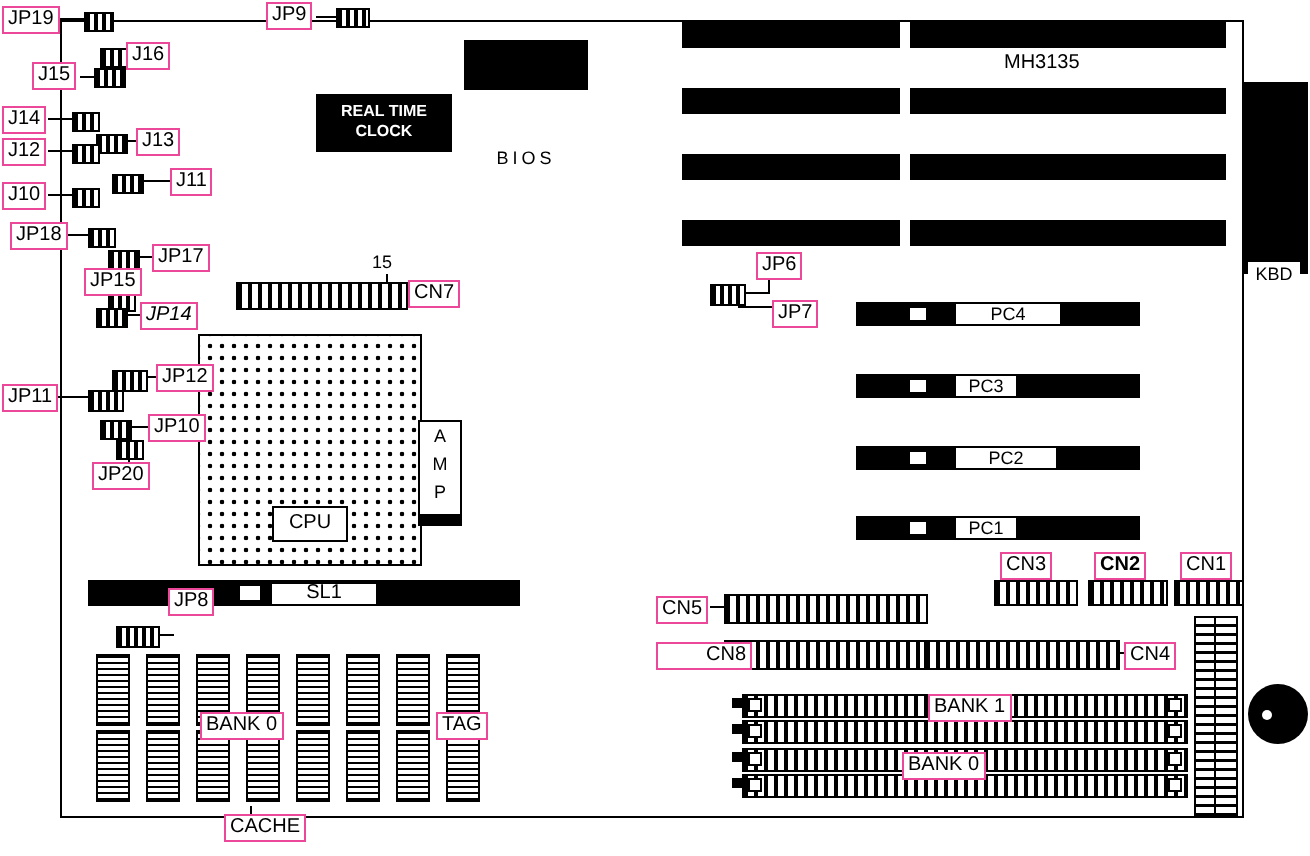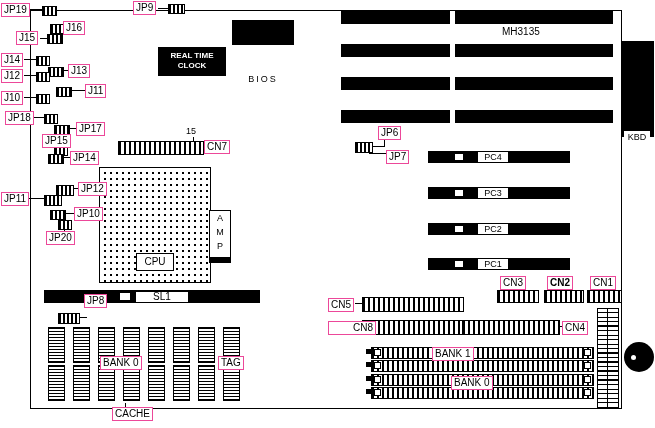--- a/index.html
+++ b/index.html
@@ -102,27 +102,27 @@
 
   <div class="pga" style="left:99px;top:167px;width:110px;height:114px;"></div>
   <div class="whitebox" style="left:136px;top:206px;width:36px;height:16px;border:1px solid #000;font-size:10px;line-height:16px;">CPU</div>
   <div class="whitebox amp" style="left:209px;top:163px;width:20px;height:46px;">A
 M
 P</div>
   <div class="blk" style="left:209px;top:210px;width:22px;height:53px;"></div>
 
   <div class="bar" style="left:428px;top:151px;width:142px;height:12px;"></div>
   <div class="slotlbl" style="left:455px;top:154px;width:8px;height:6px;"></div>
-  <div class="slotlbl" style="left:478px;top:152px;width:30px;">PC4</div>
+  <div class="slotlbl" style="left:478px;top:152px;width:52px;">PC4</div>
   <div class="bar" style="left:428px;top:187px;width:142px;height:12px;"></div>
   <div class="slotlbl" style="left:455px;top:190px;width:8px;height:6px;"></div>
   <div class="slotlbl" style="left:478px;top:188px;width:30px;">PC3</div>
   <div class="bar" style="left:428px;top:223px;width:142px;height:12px;"></div>
   <div class="slotlbl" style="left:455px;top:226px;width:8px;height:6px;"></div>
-  <div class="slotlbl" style="left:478px;top:224px;width:30px;">PC2</div>
+  <div class="slotlbl" style="left:478px;top:224px;width:50px;">PC2</div>
   <div class="bar" style="left:428px;top:258px;width:142px;height:12px;"></div>
   <div class="slotlbl" style="left:455px;top:261px;width:8px;height:6px;"></div>
   <div class="slotlbl" style="left:478px;top:259px;width:30px;">PC1</div>
 
   <div class="bar" style="left:44px;top:290px;width:216px;height:13px;"></div>
   <div class="slotlbl" style="left:120px;top:293px;width:10px;height:7px;"></div>
   <div class="slotlbl" style="left:136px;top:292px;width:52px;font-size:10px;">SL1</div>
 
   <div class="striped" style="left:362px;top:297px;width:100px;height:13px;"></div>
   <div class="striped" style="left:362px;top:320px;width:100px;height:13px;"></div>
@@ -184,34 +184,34 @@
   <div class="lbl" style="left:63px;top:21px;">J16</div>
   <div class="lbl" style="left:16px;top:31px;">J15</div>
   <div class="lbl" style="left:1px;top:53px;">J14</div>
   <div class="lbl" style="left:68px;top:64px;">J13</div>
   <div class="lbl" style="left:1px;top:69px;">J12</div>
   <div class="lbl" style="left:85px;top:84px;">J11</div>
   <div class="lbl" style="left:1px;top:91px;">J10</div>
   <div class="lbl" style="left:5px;top:111px;">JP18</div>
   <div class="lbl" style="left:76px;top:122px;">JP17</div>
   <div class="lbl" style="left:42px;top:134px;text-align:center;">JP15</div>
-  <div class="lbl" style="left:70px;top:151px;">JP14</div>
+  <div class="lbl" style="left:70px;top:151px;font-style:italic;">JP14</div>
   <div class="lbl" style="left:78px;top:182px;">JP12</div>
   <div class="lbl" style="left:1px;top:192px;">JP11</div>
   <div class="lbl" style="left:74px;top:207px;">JP10</div>
   <div class="lbl" style="left:46px;top:231px;">JP20</div>
   <div class="lbl" style="left:84px;top:294px;">JP8</div>
   <div class="lbl" style="left:378px;top:126px;">JP6</div>
   <div class="lbl" style="left:386px;top:150px;">JP7</div>
   <div class="lbl" style="left:204px;top:140px;">CN7</div>
   <div class="lbl" style="left:328px;top:298px;">CN5</div>
   <div class="lbl" style="left:328px;top:321px;padding-left:24px;">CN8</div>
   <div class="lbl" style="left:562px;top:321px;">CN4</div>
   <div class="lbl" style="left:500px;top:276px;">CN3</div>
   <div class="lbl" style="left:547px;top:276px;font-weight:bold;">CN2</div>
   <div class="lbl" style="left:590px;top:276px;">CN1</div>
   <div class="lbl" style="left:100px;top:356px;">BANK 0</div>
   <div class="lbl" style="left:218px;top:356px;">TAG</div>
-  <div class="lbl" style="left:432px;top:347px;">BANK 1</div>
+  <div class="lbl" style="left:464px;top:347px;">BANK 1</div>
   <div class="lbl" style="left:451px;top:376px;">BANK 0</div>
   <div class="lbl" style="left:112px;top:407px;">CACHE</div>
 
 </div>
 
 </body></html>

